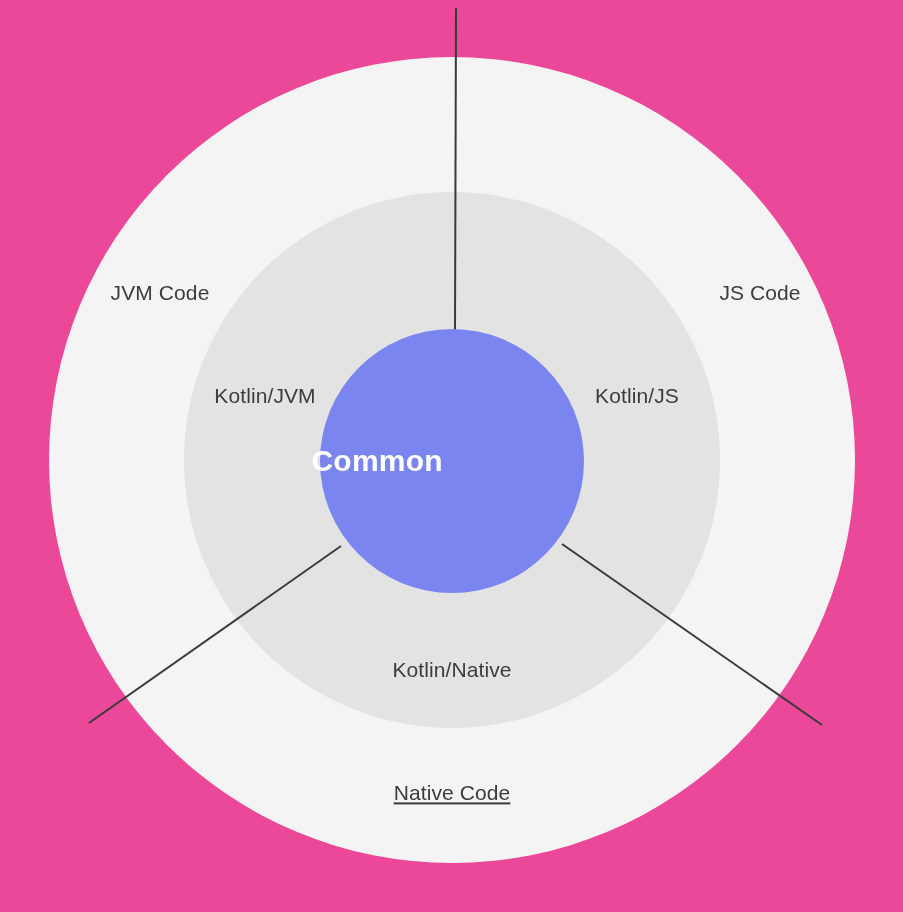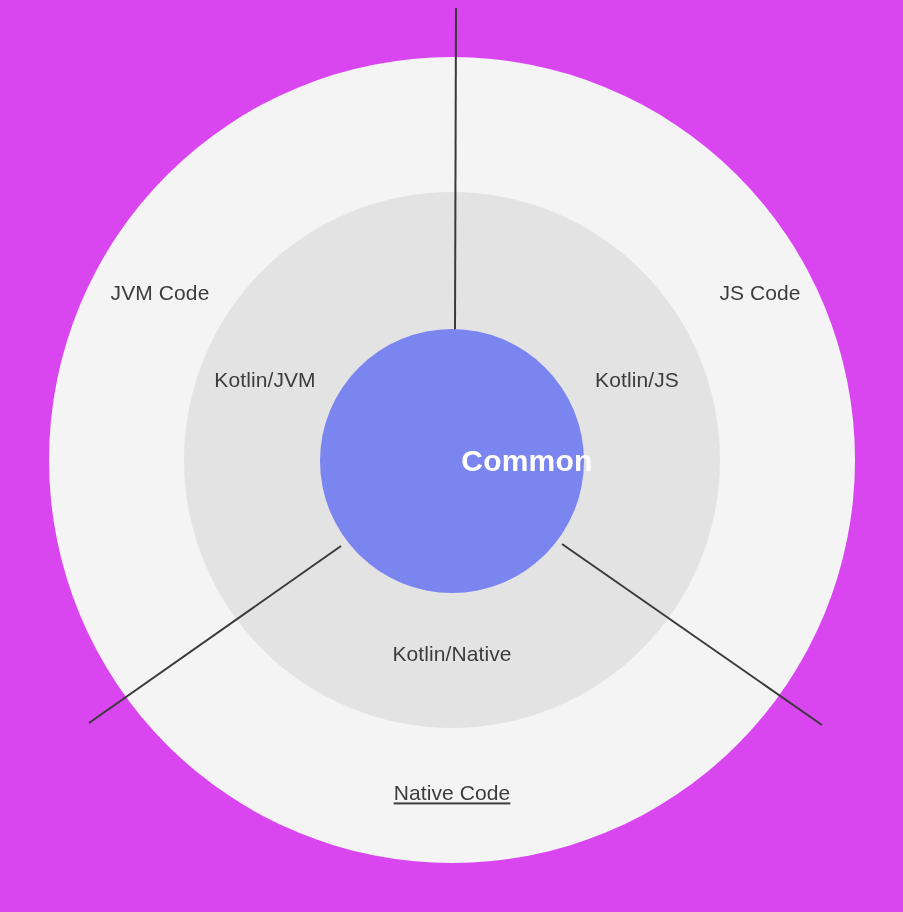--- a/index.html
+++ b/index.html
@@ -10,21 +10,21 @@
   body {
     width: 903px;
     height: 912px;
     overflow: hidden;
     font-family: "Liberation Sans", "DejaVu Sans", sans-serif;
   }
   #diagram-root {
     position: relative;
     width: 903px;
     height: 912px;
-    background: #d946ef;
+    background: #ec4899;
   }
   #diagram-svg {
     position: absolute;
     top: 0;
     left: 0;
     width: 903px;
     height: 912px;
     display: block;
   }
   .label {
@@ -36,28 +36,29 @@
     font-weight: 400;
     letter-spacing: 0.1px;
     line-height: 1.2;
     pointer-events: none;
   }
   .label-outer {
     color: #3C3C3C;
   }
   .label-middle {
     color: #3C3C3C;
+    margin-top: 16px;
   }
   .center-label {
     position: absolute;
     left: 452px;
     top: 461px;
     transform: translate(-50%, -50%);
     width: 281px;
-    text-align: right;
+    text-align: left;
     color: #FFFFFF;
     font-size: 30px;
     font-weight: bold;
     line-height: 1.42;
     letter-spacing: 0.2px;
     pointer-events: none;
   }
   .center-label span {
     display: block;
   }

